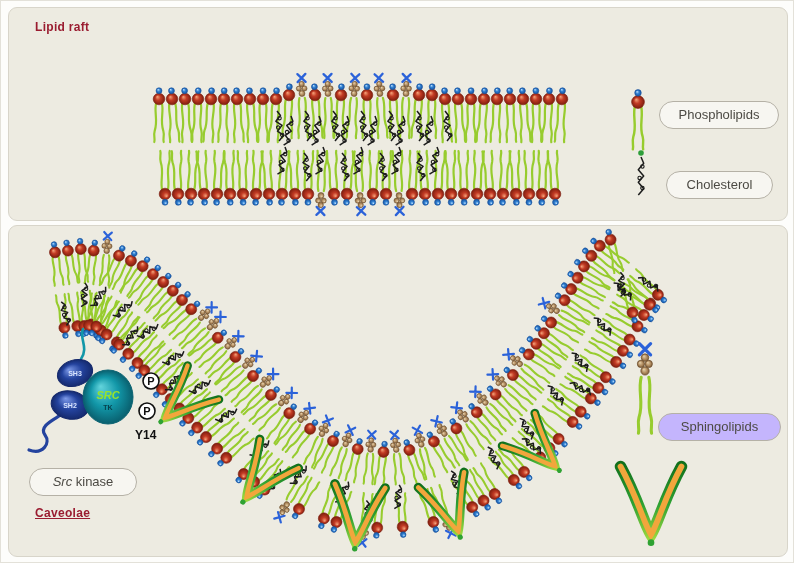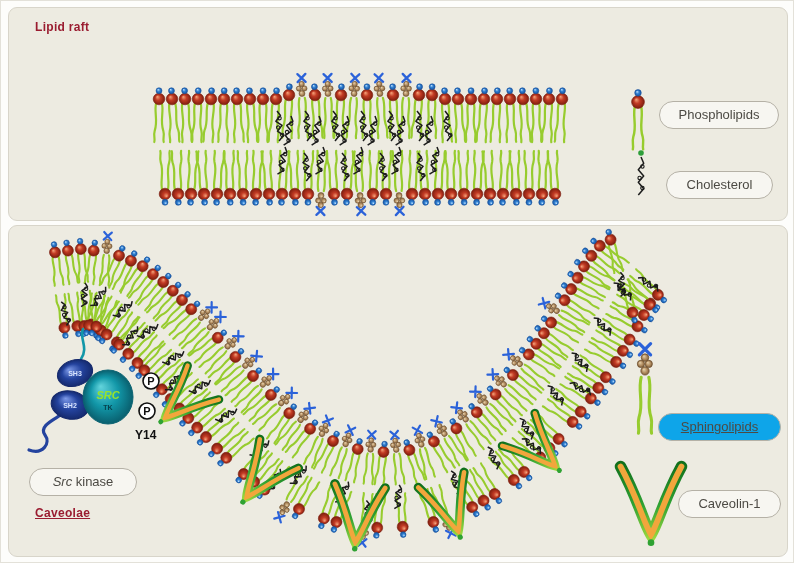--- a/index.html
+++ b/index.html
@@ -1587,16 +1587,15 @@
           <stop offset="100%" stop-color="#9ad83f"></stop>
         </linearGradient>
       </defs>
     </svg>
 
   <div class="title title-raft" style="color: rgb(154, 28, 48);">Lipid raft</div>
   <div class="title title-cav" style="color: rgb(154, 28, 48); text-decoration: underline;">Caveolae</div>
 
   <div class="legend-box" style="left: 658px; top: 100px; width: 120px; background: rgb(247, 246, 241); border-color: rgb(181, 177, 166); color: rgb(76, 74, 68);">Phospholipids</div>
   <div class="legend-box" style="left: 665px; top: 170px; width: 107px; background: rgb(247, 246, 241); border-color: rgb(181, 177, 166); color: rgb(76, 74, 68);">Cholesterol</div>
-  <div class="legend-box" style="left: 657px; top: 412px; width: 123px; background: #0ea5e9; border-color: rgb(181, 177, 166); color: rgb(76, 74, 68); text-decoration: underline;">Sphingolipids</div>
-  <div class="legend-box" style="left: 677px; top: 489px; width: 103px; background: rgb(247, 246, 241); border-color: rgb(181, 177, 166); color: rgb(76, 74, 68);">Caveolin-1</div>
+  <div class="legend-box" style="left: 657px; top: 412px; width: 123px; background: #c4b5fd; border-color: rgb(181, 177, 166); color: rgb(76, 74, 68);">Sphingolipids</div>
   <div class="legend-box" style="left: 28px; top: 467px; width: 108px; background: rgb(247, 246, 241); border-color: rgb(181, 177, 166); color: rgb(76, 74, 68); text-align: center;"><i>Src</i><span> kinase</span></div>
 </div>
 
 </body></html>

